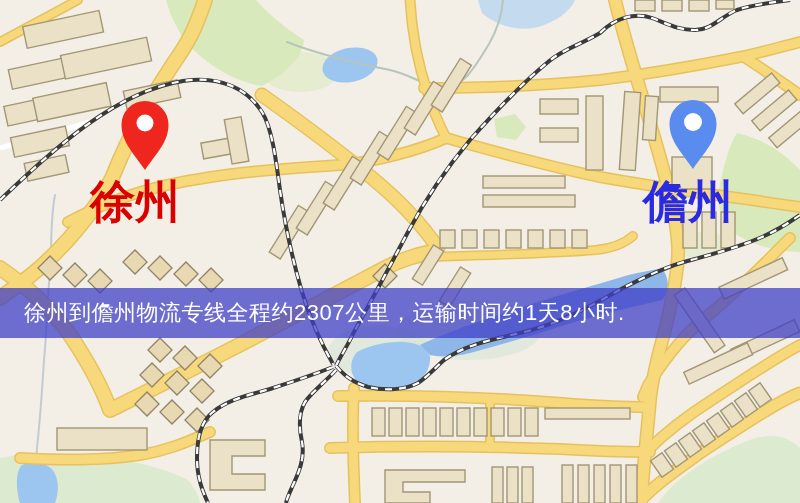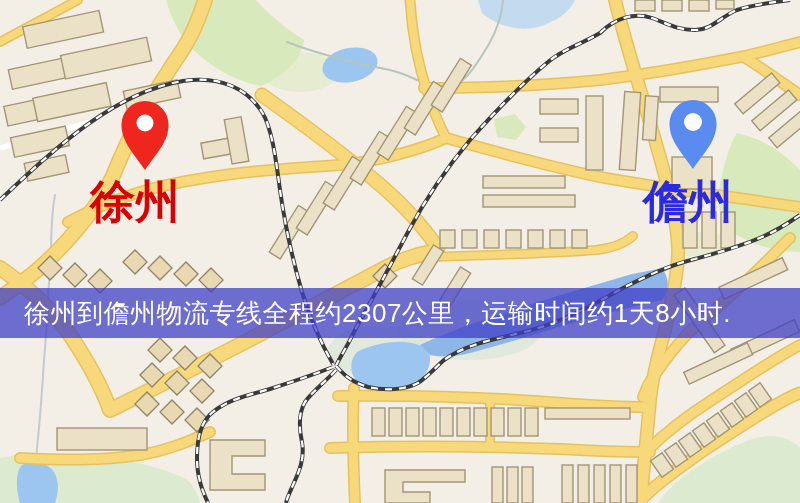--- a/index.html
+++ b/index.html
@@ -2,21 +2,21 @@
 <html><head>
 <meta charset="utf-8">
 <style>
   html,body{margin:0;padding:0;background:#ffffff;}
   .stage{position:relative;width:800px;height:503px;overflow:hidden;background:#8b5cf6;
          font-family:"Liberation Sans","DejaVu Sans",sans-serif;text-align:center;}
   .map-svg{position:absolute;left:0;top:0;filter:blur(.55px) saturate(1.04);}
   .banner{position:absolute;left:0;top:288px;width:800px;height:50px;
           background:rgba(62,62,198,0.74);display:flex;align-items:center;
           box-sizing:border-box;padding-left:24px;}
-  .banner span{color:#ffffff;font-size:26px;letter-spacing:.5px;white-space:nowrap;
+  .banner span{color:#ffffff;font-size:22px;letter-spacing:.5px;white-space:nowrap;
                font-family:"Liberation Sans","DejaVu Sans",sans-serif;}
   .pin-label{font-family:"Liberation Serif","DejaVu Serif",serif;font-weight:bold;}
   .rw-b{stroke:#3a3a3a;stroke-width:4;fill:none;}
   .rw-w{stroke:#ffffff;stroke-width:2.2;fill:none;stroke-dasharray:7 7;}
   .bld{fill:#eae1c8;stroke:#a29677;stroke-width:1.4;}
   .bld2{fill:#e7d9b4;stroke:#8f8468;stroke-width:1.3;}
   .rc{fill:none;stroke:#e5c263;stroke-linecap:round;stroke-linejoin:round;}
   .rf{fill:none;stroke:#f6d87e;stroke-linecap:round;stroke-linejoin:round;}
   .stream{fill:none;stroke-linecap:round;}
 </style>

